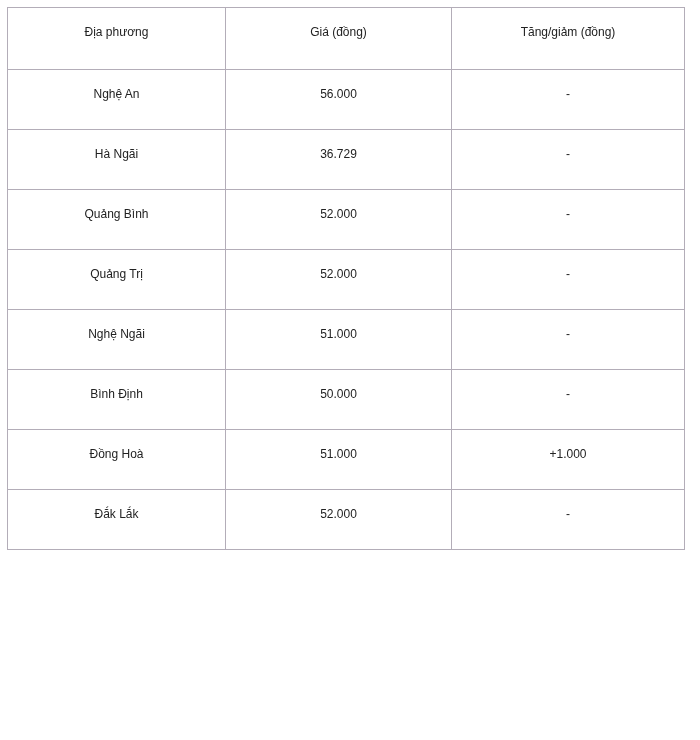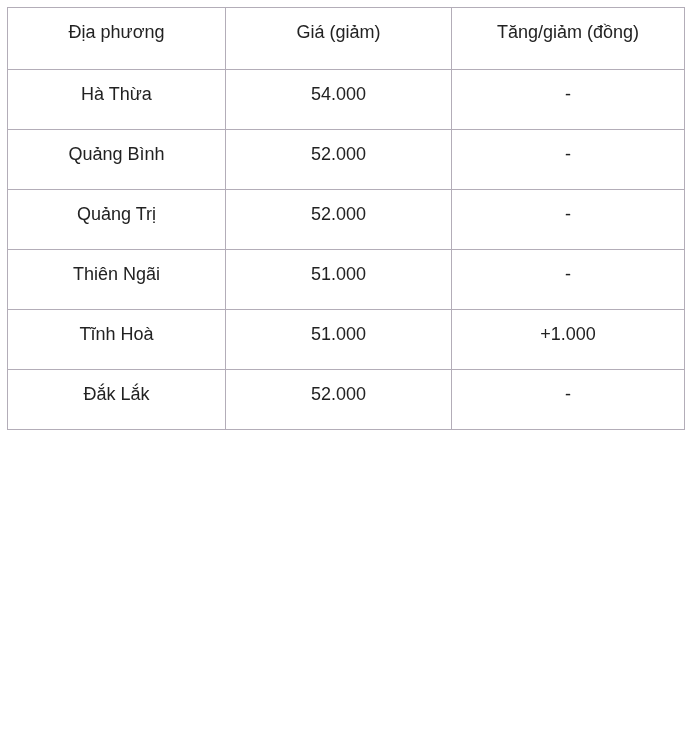--- a/index.html
+++ b/index.html
@@ -6,64 +6,74 @@
     body { width: 700px; height: 740px; position: relative; overflow: hidden;
            font-family: "Liberation Sans", "DejaVu Sans", sans-serif; color: #222222; }
     table.price-table {
       position: absolute; left: 7px; top: 7px;
       width: 677px; border-collapse: collapse; table-layout: fixed;
     }
     table.price-table th, table.price-table td {
       border: 1px solid #b3adb8;
       height: 47px; padding: 0 0 12px 0;
       text-align: center; vertical-align: middle;
-      font-size: 18px; line-height: 22px; font-weight: normal;
+      font-size: 12px; line-height: 22px; font-weight: normal;
     }
     table.price-table th { font-weight: 500; padding-bottom: 14px; }
     col.c1 { width: 218px; } col.c2 { width: 226px; } col.c3 { width: 233px; }
   </style>
 </head>
 <body>
 
 <table class="price-table">
   <colgroup>
       <col class="c1">
       <col class="c2">
       <col class="c3">
     </colgroup>
   <thead>
     <tr>
       <th>Địa phương</th>
-      <th>Giá (giảm)</th>
+      <th>Giá (đồng)</th>
       <th>Tăng/giảm (đồng)</th>
     </tr>
   </thead>
   <tbody>
     <tr>
-        <td>Hà Thừa</td>
-        <td>54.000</td>
+        <td>Nghệ An</td>
+        <td>56.000</td>
+        <td>-</td>
+      </tr>
+    <tr>
+        <td>Hà Ngãi</td>
+        <td>36.729</td>
         <td>-</td>
       </tr>
     <tr>
         <td>Quảng Bình</td>
         <td>52.000</td>
         <td>-</td>
       </tr>
     <tr>
         <td>Quảng Trị</td>
         <td>52.000</td>
         <td>-</td>
       </tr>
     <tr>
-        <td>Thiên Ngãi</td>
+        <td>Nghệ Ngãi</td>
         <td>51.000</td>
         <td>-</td>
       </tr>
     <tr>
-        <td>Tĩnh Hoà</td>
+        <td>Bình Định</td>
+        <td>50.000</td>
+        <td>-</td>
+      </tr>
+    <tr>
+        <td>Đồng Hoà</td>
         <td>51.000</td>
         <td>+1.000</td>
       </tr>
     <tr>
         <td>Đắk Lắk</td>
         <td>52.000</td>
         <td>-</td>
       </tr>
 
   </tbody>

